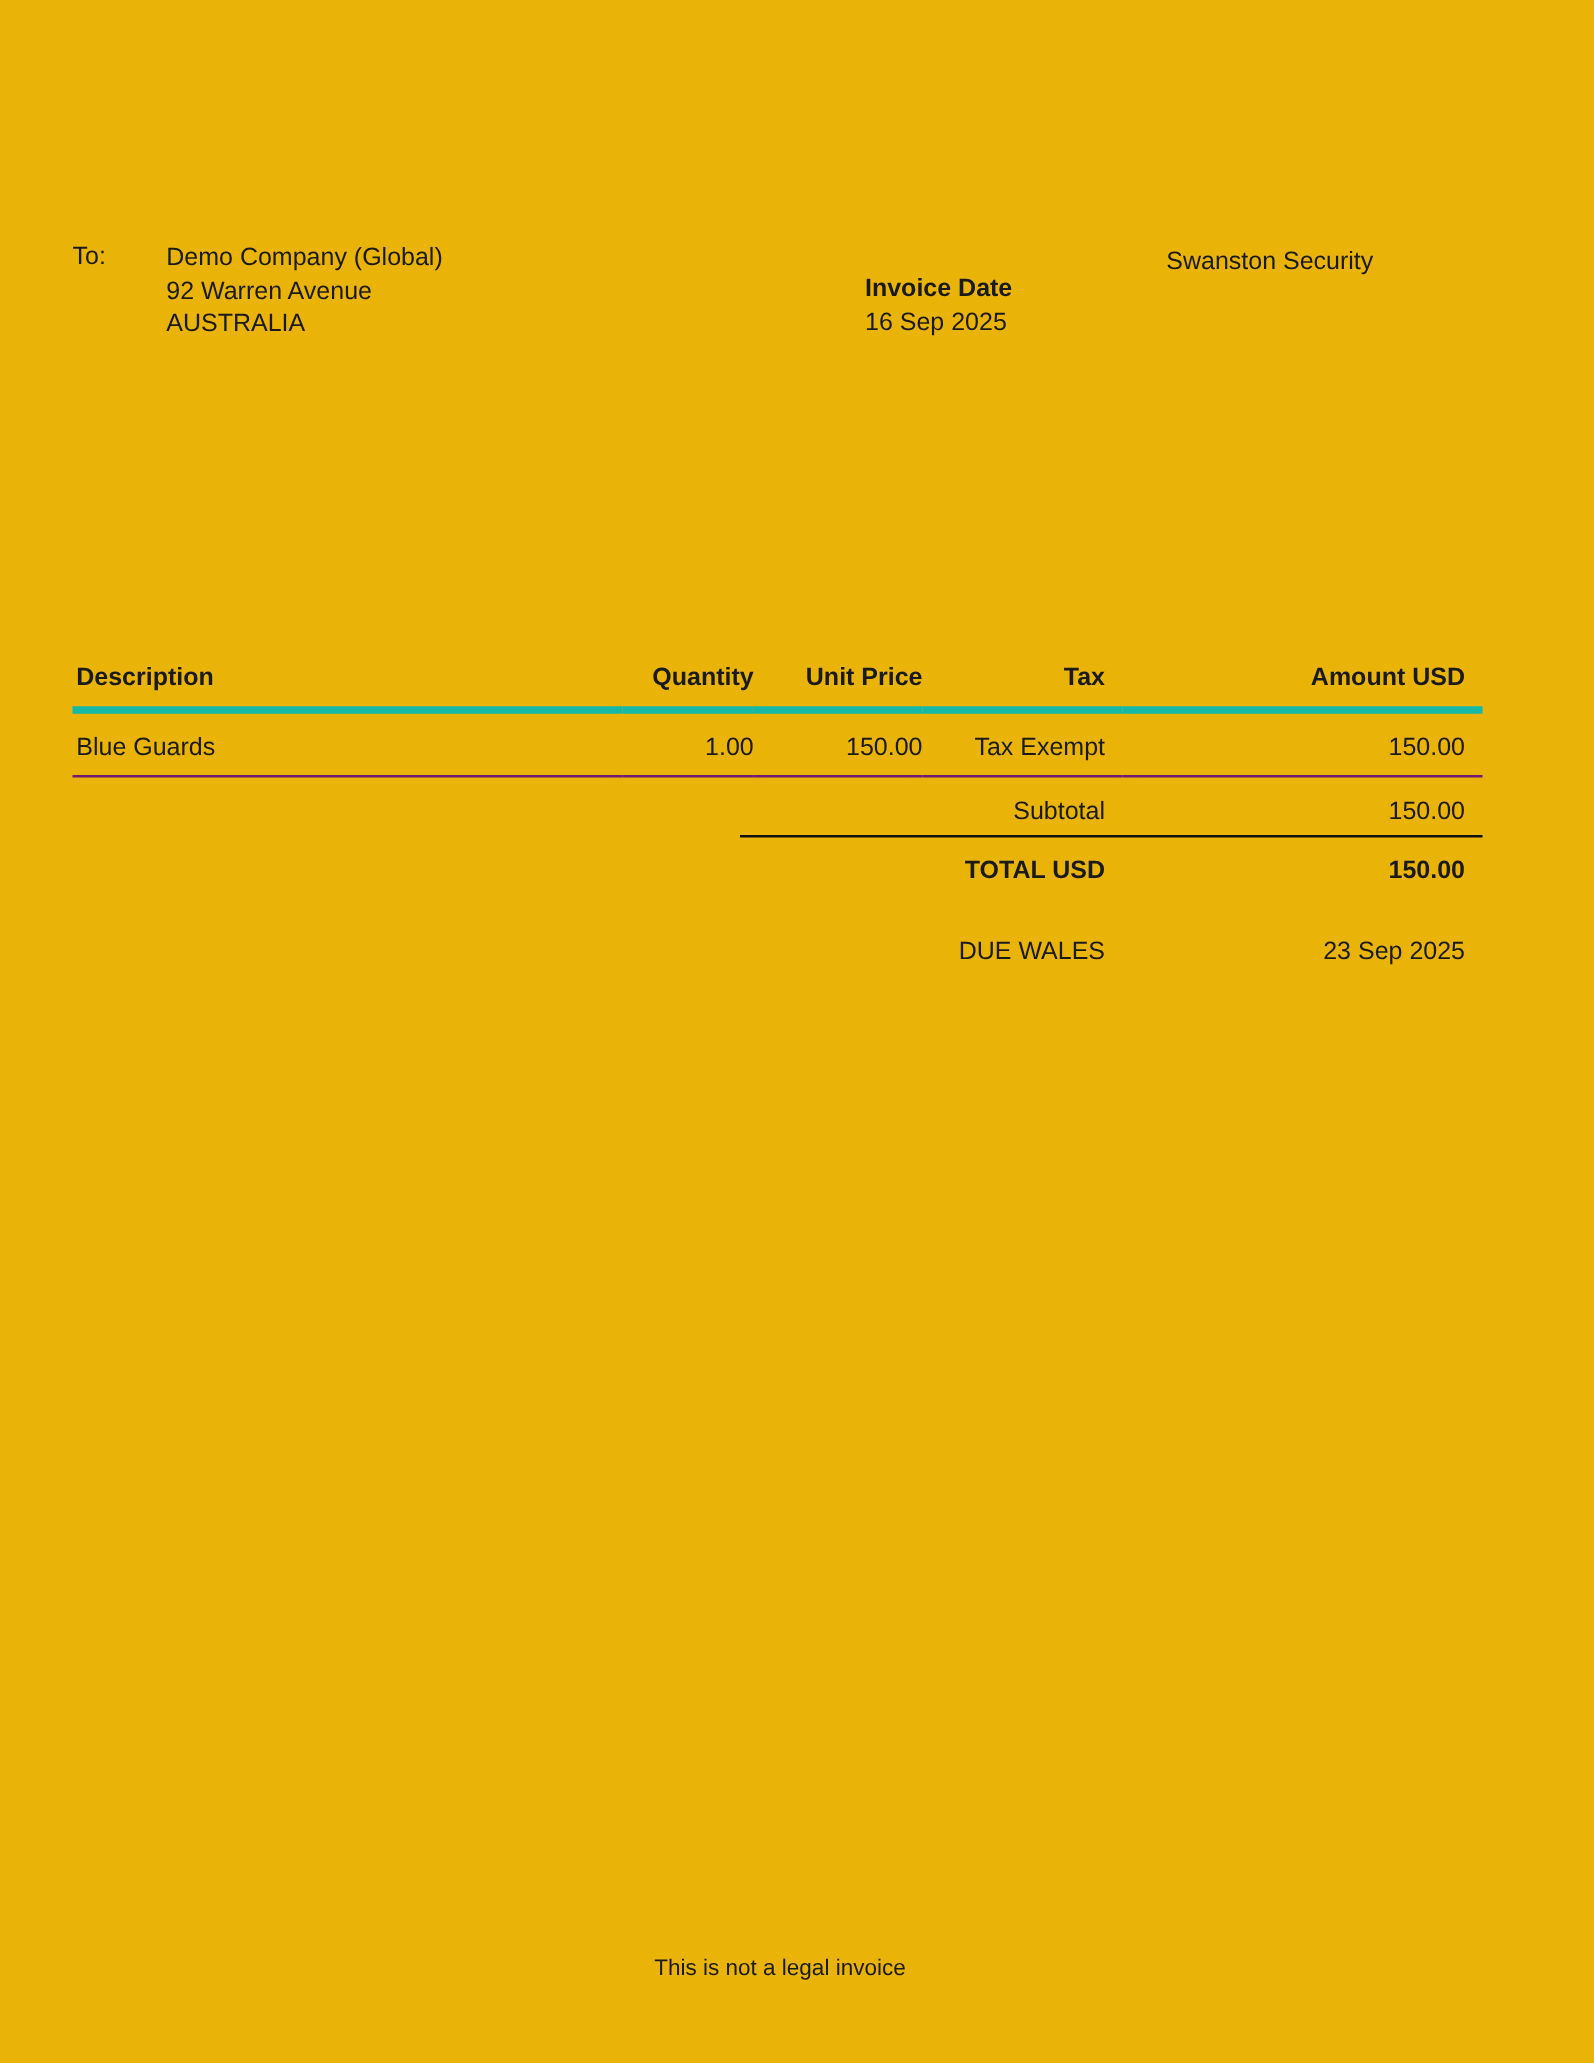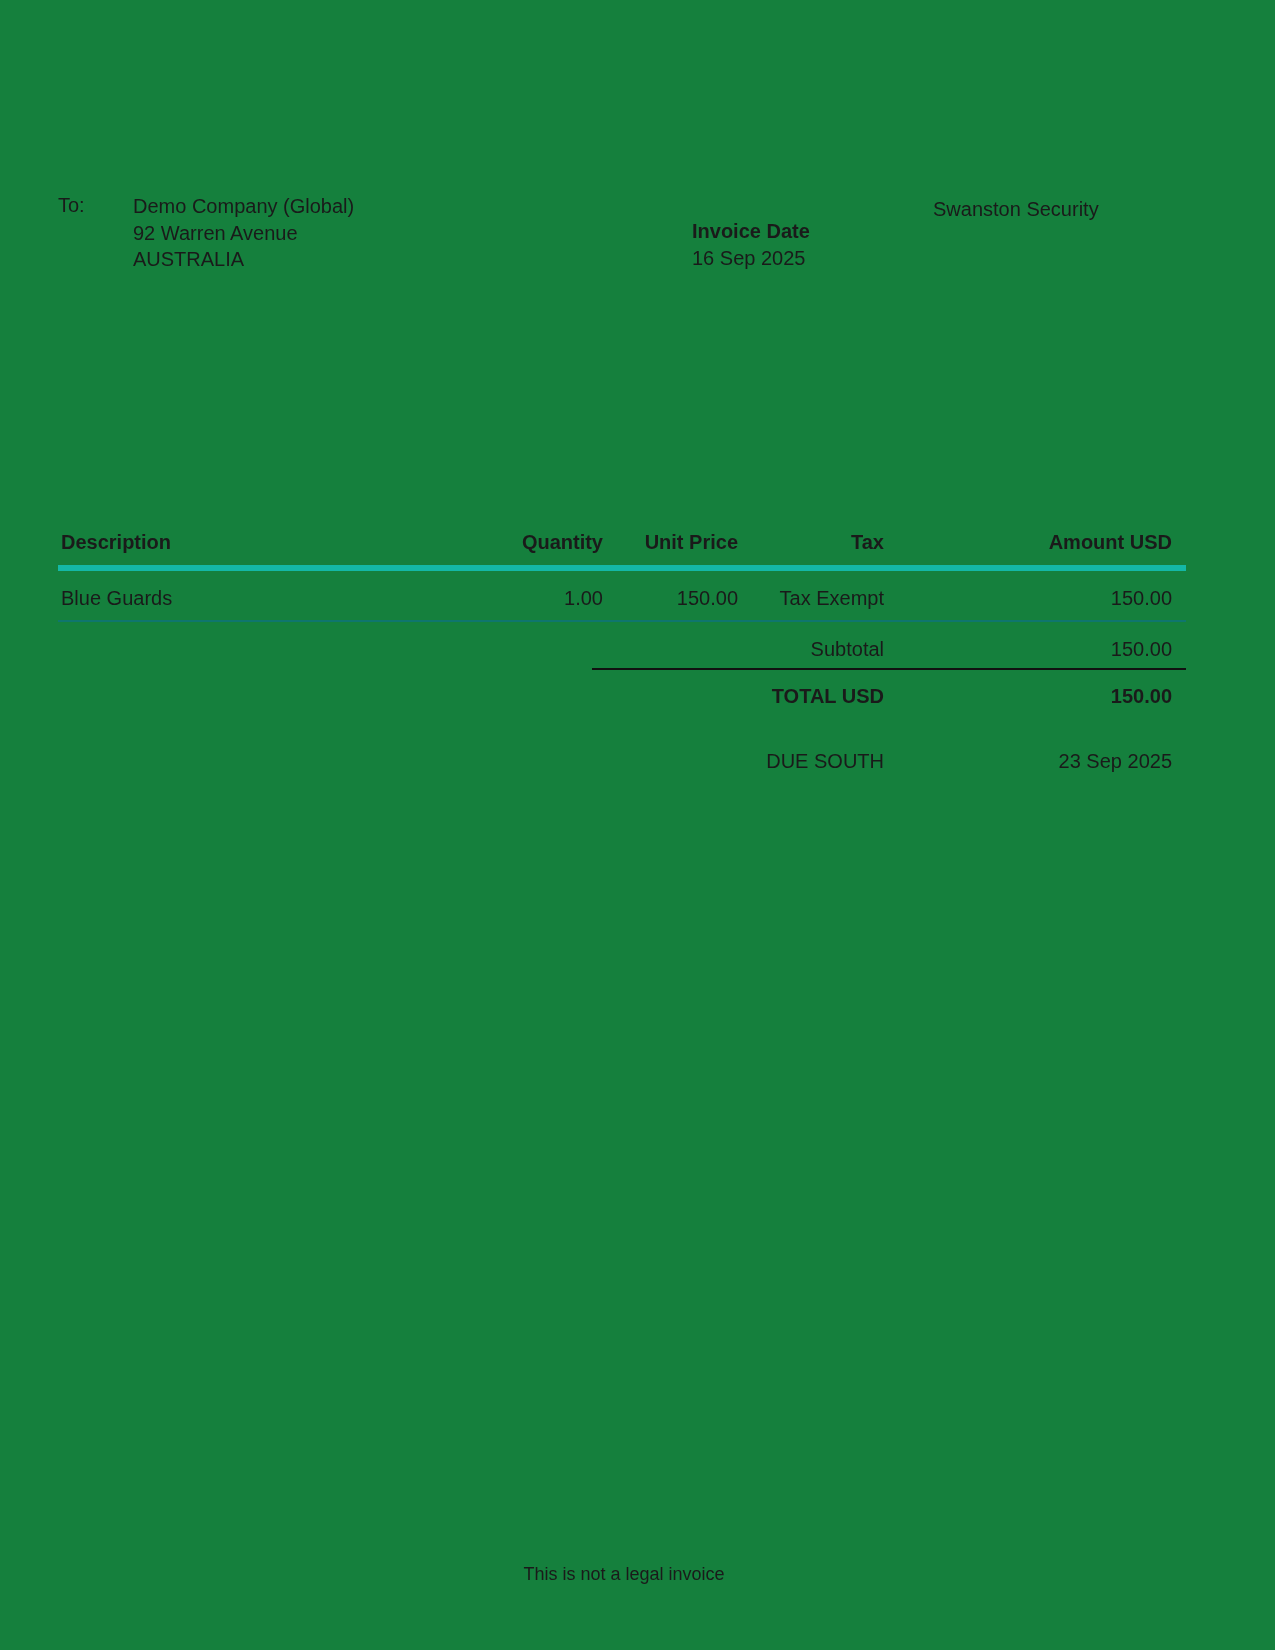--- a/index.html
+++ b/index.html
@@ -9,21 +9,21 @@
   }
   body {
     font-family: "Liberation Sans", "DejaVu Sans", sans-serif;
     color: #1a1a1a;
     -webkit-font-smoothing: antialiased;
   }
   .page {
     position: relative;
     width: 1275px;
     height: 1650px;
-    background: #15803d;
+    background: #eab308;
     overflow: hidden;
     font-size: 20px;
     line-height: 26.5px;
   }
 
   
   .to-label {
     position: absolute;
     left: 58px;
     top: 192px;
@@ -84,21 +84,21 @@
     padding-bottom: 10px;
     border-bottom: 6px solid #14b8a6;
   }
   .items-table thead th.col-desc { text-align: left; padding-left: 3px; }
   .items-table thead th.col-tax  { padding-right: 14px; }
   .items-table thead th.col-amt  { padding-right: 14px; }
   .items-table tbody td {
     text-align: right;
     padding-top: 14px;
     padding-bottom: 9px;
-    border-bottom: 2px solid #0f766e;
+    border-bottom: 2px solid #701a75;
   }
   .items-table tbody td.cell-desc { text-align: left; padding-left: 3px; }
   .items-table tbody td.cell-tax  { padding-right: 14px; }
   .items-table tbody td.cell-amt  { padding-right: 14px; }
 
   
   .totals-row {
     position: absolute;
     left: 58px;
     width: 1128px;
@@ -184,19 +184,19 @@
   </div>
 
   <div class="subtotal-rule"></div>
 
   <div class="totals-row row-total">
     <span class="t-label">TOTAL USD</span>
     <span class="t-value">150.00</span>
   </div>
 
   <div class="totals-row row-duedate">
-    <span class="t-label">DUE SOUTH</span>
+    <span class="t-label">DUE WALES</span>
     <span class="t-value">23 Sep 2025</span>
   </div>
 
   <div class="footer-note">This is not a legal invoice</div>
 
 </div>
 
 </body></html>

